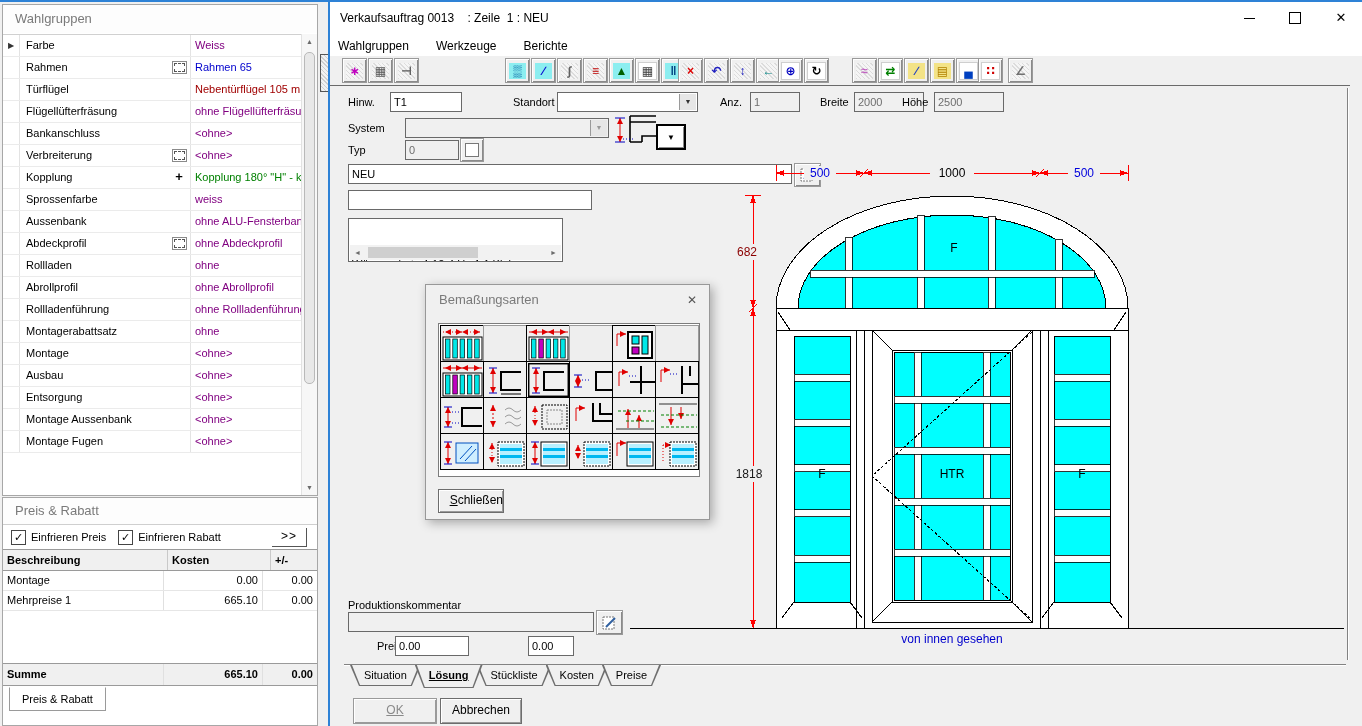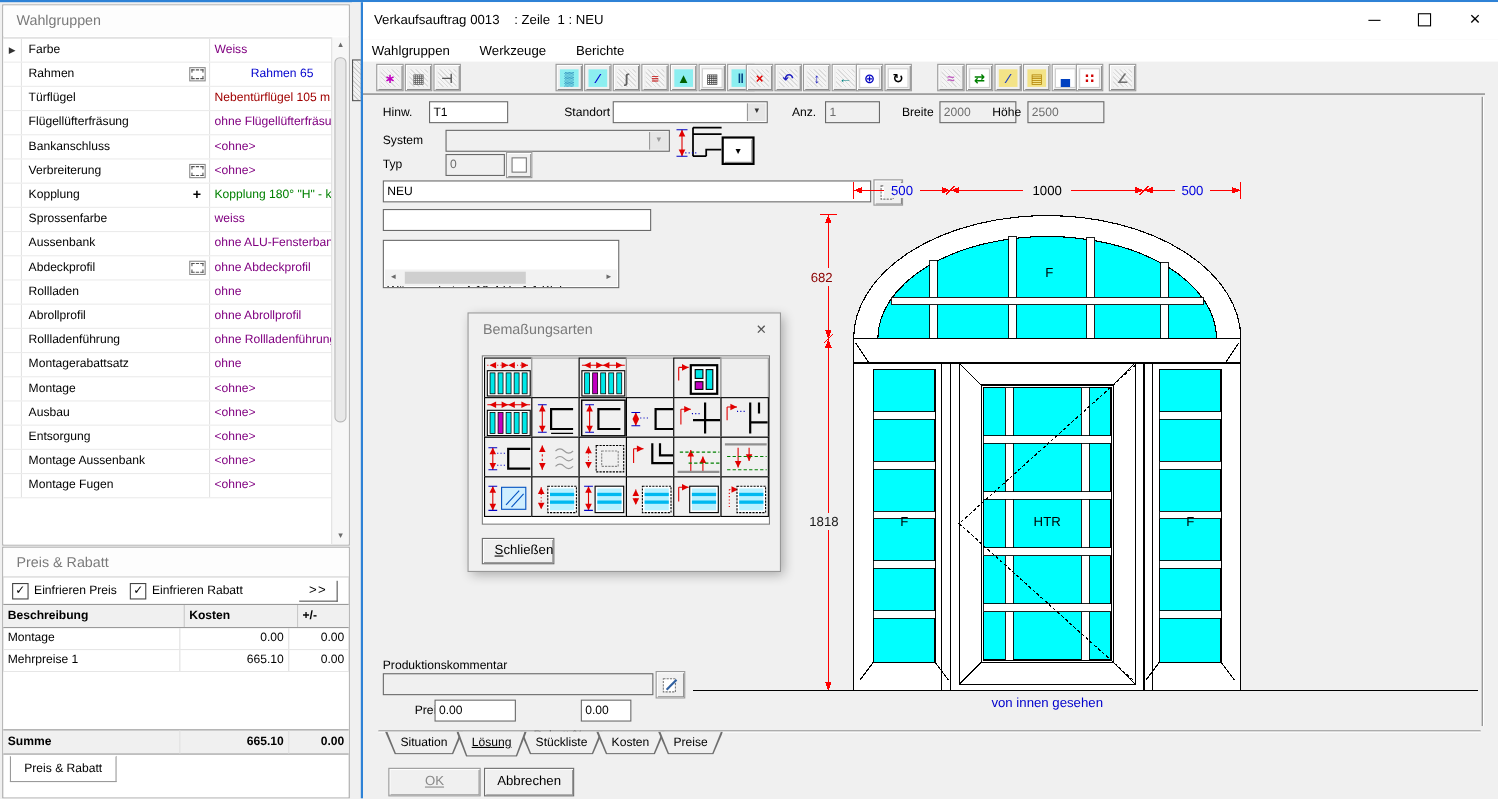--- a/index.html
+++ b/index.html
@@ -65,21 +65,21 @@
   .hsb-thumb{position:absolute;top:2px;height:11px;background:#cfcfcf;}
   .groove-h{position:absolute;height:0;border-top:1px solid #828282;border-bottom:1px solid #fff;}
   .groove-v{position:absolute;width:0;border-left:1px solid #828282;border-right:1px solid #fff;}
   
   #btabs{position:absolute;left:20px;top:579px;display:flex;}
   .btab{position:relative;height:21px;min-width:40px;padding:0 6px;margin-right:-6px;}
   .btab-bg{position:absolute;inset:0;background:#6e6e6e;clip-path:polygon(0 0,100% 0,calc(100% - 9px) 100%,9px 100%);}
   .btab-in{position:absolute;inset:0 0 1px 0;background:#f0f0f0;clip-path:polygon(2px 0,calc(100% - 2px) 0,calc(100% - 10px) 100%,10px 100%);}
   .btab-label{position:relative;display:block;text-align:center;line-height:20px;padding:0 8px;}
   .btab.active{height:23px;z-index:3;}
-  .btab.active .btab-label{text-decoration:underline;}
+  .btab.active .btab-label{text-decoration:underline;font-weight:bold;}
   .btn{position:absolute;height:24px;background:#f0f0f0;border:1px solid #6d6d6d;box-shadow:inset 1px 1px 0 #fff, inset -1px -1px 0 #9a9a9a;text-align:center;line-height:22px;font-size:12px;}
   .btn.disabled{color:#8a8a8a;border-color:#9a9a9a;}
   
   #dialog{position:absolute;left:95px;top:198px;width:283px;height:234px;background:#f0f0f0;border:1px solid #989898;box-shadow:3px 3px 10px rgba(0,0,0,.3);z-index:5;}
   #dialog-title{height:30px;line-height:30px;padding-left:13px;color:#7a7a7a;font-size:13px;}
   #dialog-close{position:absolute;right:0;top:0;width:34px;height:30px;text-align:center;line-height:30px;color:#555;font-size:12px;}
   #dlg-list{position:absolute;left:12px;top:38px;width:260px;height:152px;background:#fff;border:1px solid #7c7c7c;}
   #dlg-grid{position:absolute;left:1px;top:1px;display:grid;grid-template-columns:repeat(6,43px);grid-auto-rows:36px;}
   .dcell{border:1px solid #000;margin:0 -1px -1px 0;background:#f0f0f0;display:flex;align-items:center;justify-content:center;}
   .dcell.empty{border-color:#9a9a9a;background:#eeeeee;}
@@ -104,21 +104,21 @@
         <div class="wlabel">Farbe</div>
         <div class="wiconcol"></div>
         <div class="wvalue" style="color: rgb(128, 0, 128);">Weiss</div>
       </div>
       <div class="wrow">
         <div class="wsel"></div>
         <div class="wlabel">Rahmen</div>
         <div class="wiconcol">
           <div class="detail-ico"></div>
         </div>
-        <div class="wvalue" style="color: rgb(0, 0, 205); margin-left: 33px;">Rahmen 65</div>
+        <div class="wvalue" style="color: rgb(0, 0, 205);">Rahmen 65</div>
       </div>
       <div class="wrow">
         <div class="wsel"></div>
         <div class="wlabel">Türflügel</div>
         <div class="wiconcol"></div>
         <div class="wvalue" style="color: rgb(160, 0, 0);">Nebentürflügel 105 mm</div>
       </div>
       <div class="wrow">
         <div class="wsel"></div>
         <div class="wlabel">Flügellüfterfräsung</div>

